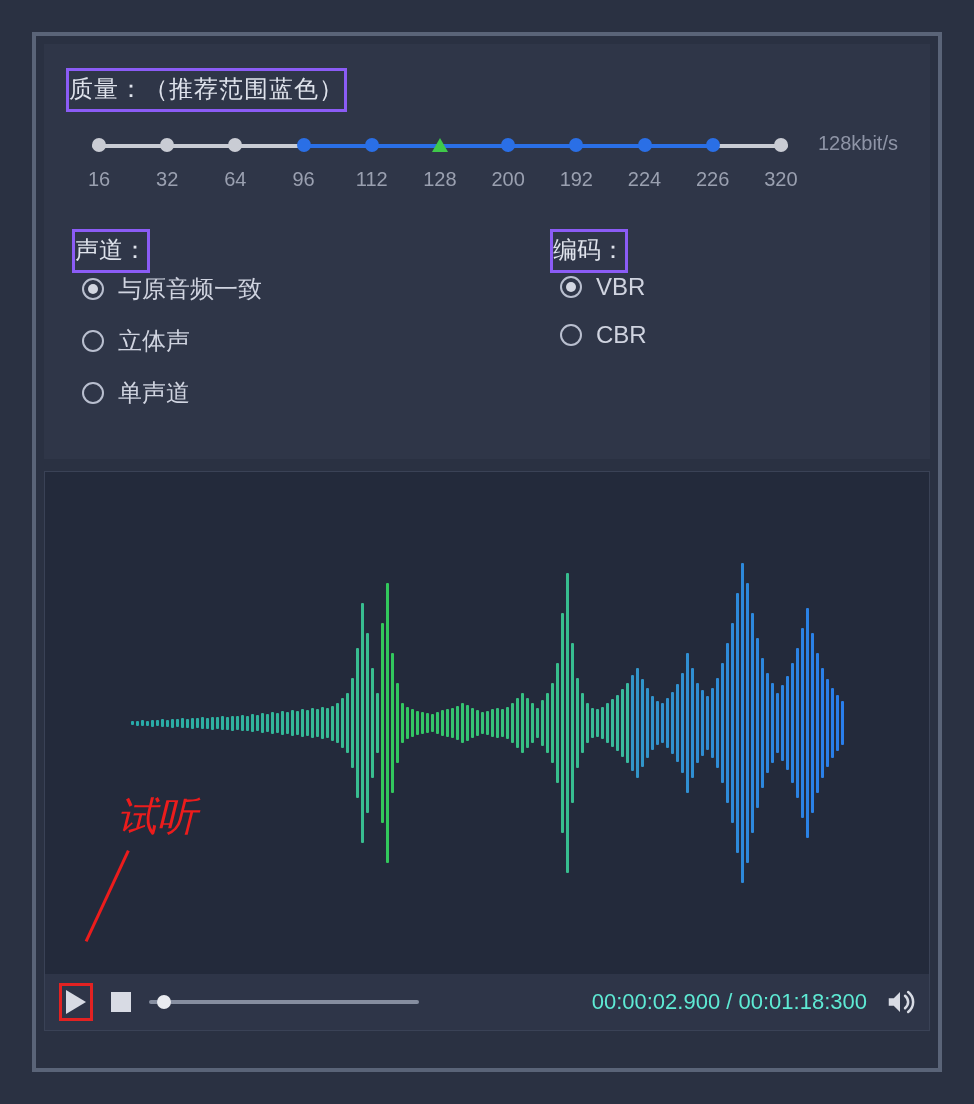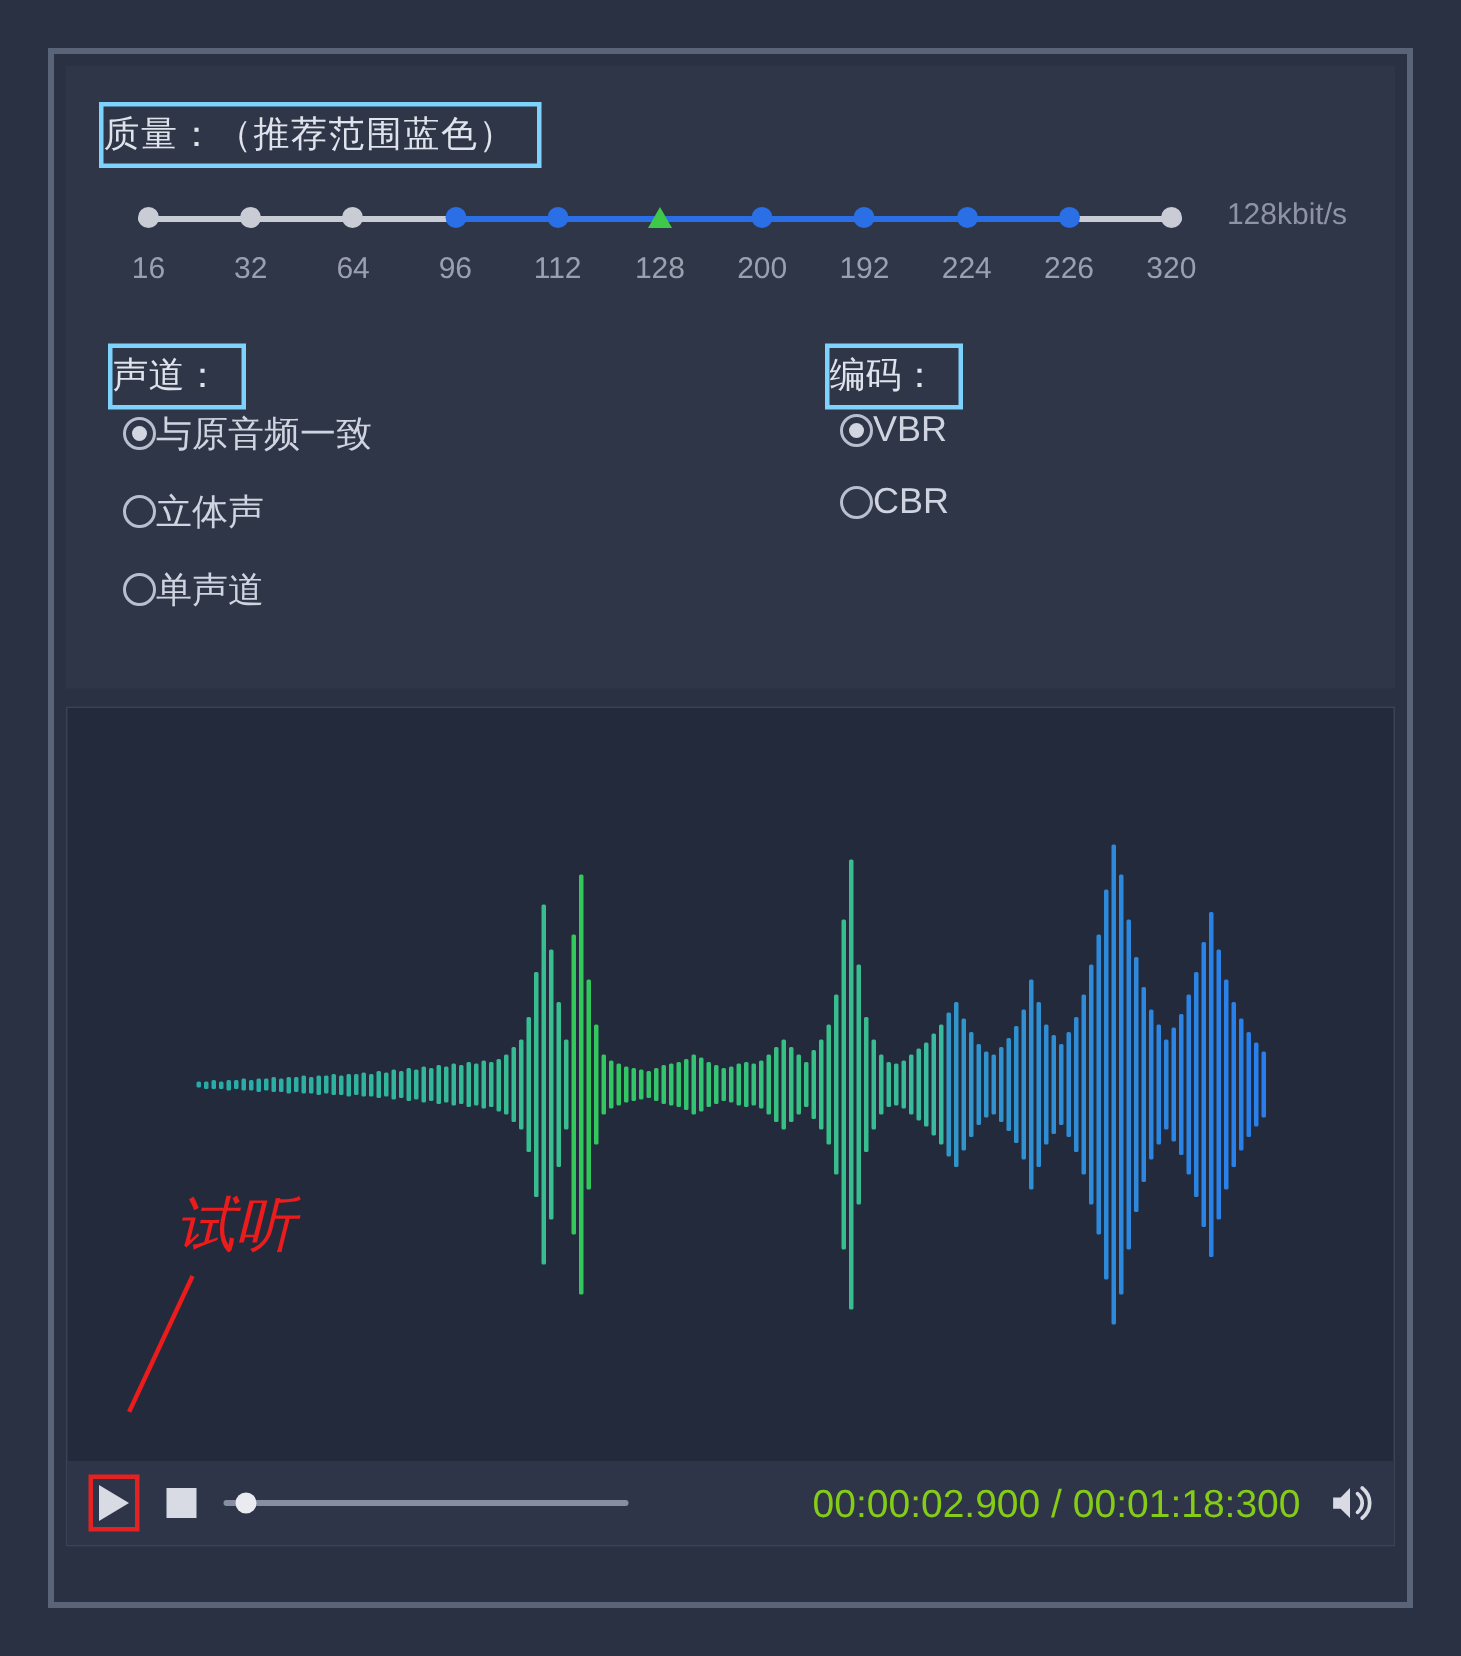--- a/index.html
+++ b/index.html
@@ -23,22 +23,22 @@
     margin-bottom: 12px;
   }
   .quality-row { margin-bottom: 18px; }
   .quality-label {
     color: #dfe3ec;
     font-size: 24px;
     letter-spacing: 1px;
   }
   .annot-box {
     display: inline-block;
-    border: 3px solid #7dd3fc;
-    padding: 2px 14px 4px 0;
+    border: 3px solid #8b5cf6;
+    padding: 2px 0 4px 0;
   }
   .slider-row {
     display: flex;
     align-items: flex-start;
     gap: 30px;
     padding-left: 26px;
     padding-right: 10px;
   }
   .slider-wrap { position: relative; flex: 1; padding-top: 8px; }
   .track-base {
@@ -83,20 +83,21 @@
   .radio-col { flex: 1; }
   .section-label {
     color: #dfe3ec;
     font-size: 24px;
     margin-bottom: 16px;
   }
   .radio-list { padding-left: 10px; }
   .radio-item {
     display: flex;
     align-items: center;
+    gap: 14px;
     margin-bottom: 20px;
     cursor: pointer;
   }
   .radio-outer {
     width: 22px; height: 22px;
     border: 2px solid #b9bfcf;
     border-radius: 50%;
     display: flex; align-items: center; justify-content: center;
     flex-shrink: 0;
   }
@@ -170,22 +171,22 @@
     cursor: pointer;
   }
   .progress-thumb {
     position: absolute;
     top: -5px; left: 8px;
     width: 14px; height: 14px;
     background: #e9ebf0;
     border-radius: 50%;
   }
   .timecode {
-    color: #84cc16;
-    font-size: 26px;
+    color: #5eead4;
+    font-size: 22px;
     margin-left: auto;
   }
   .vol-icon { cursor: pointer; }
   .annot-callout {
     position: absolute;
     left: 72px;
     bottom: 80px;
     pointer-events: none;
   }
   .annot-text {

